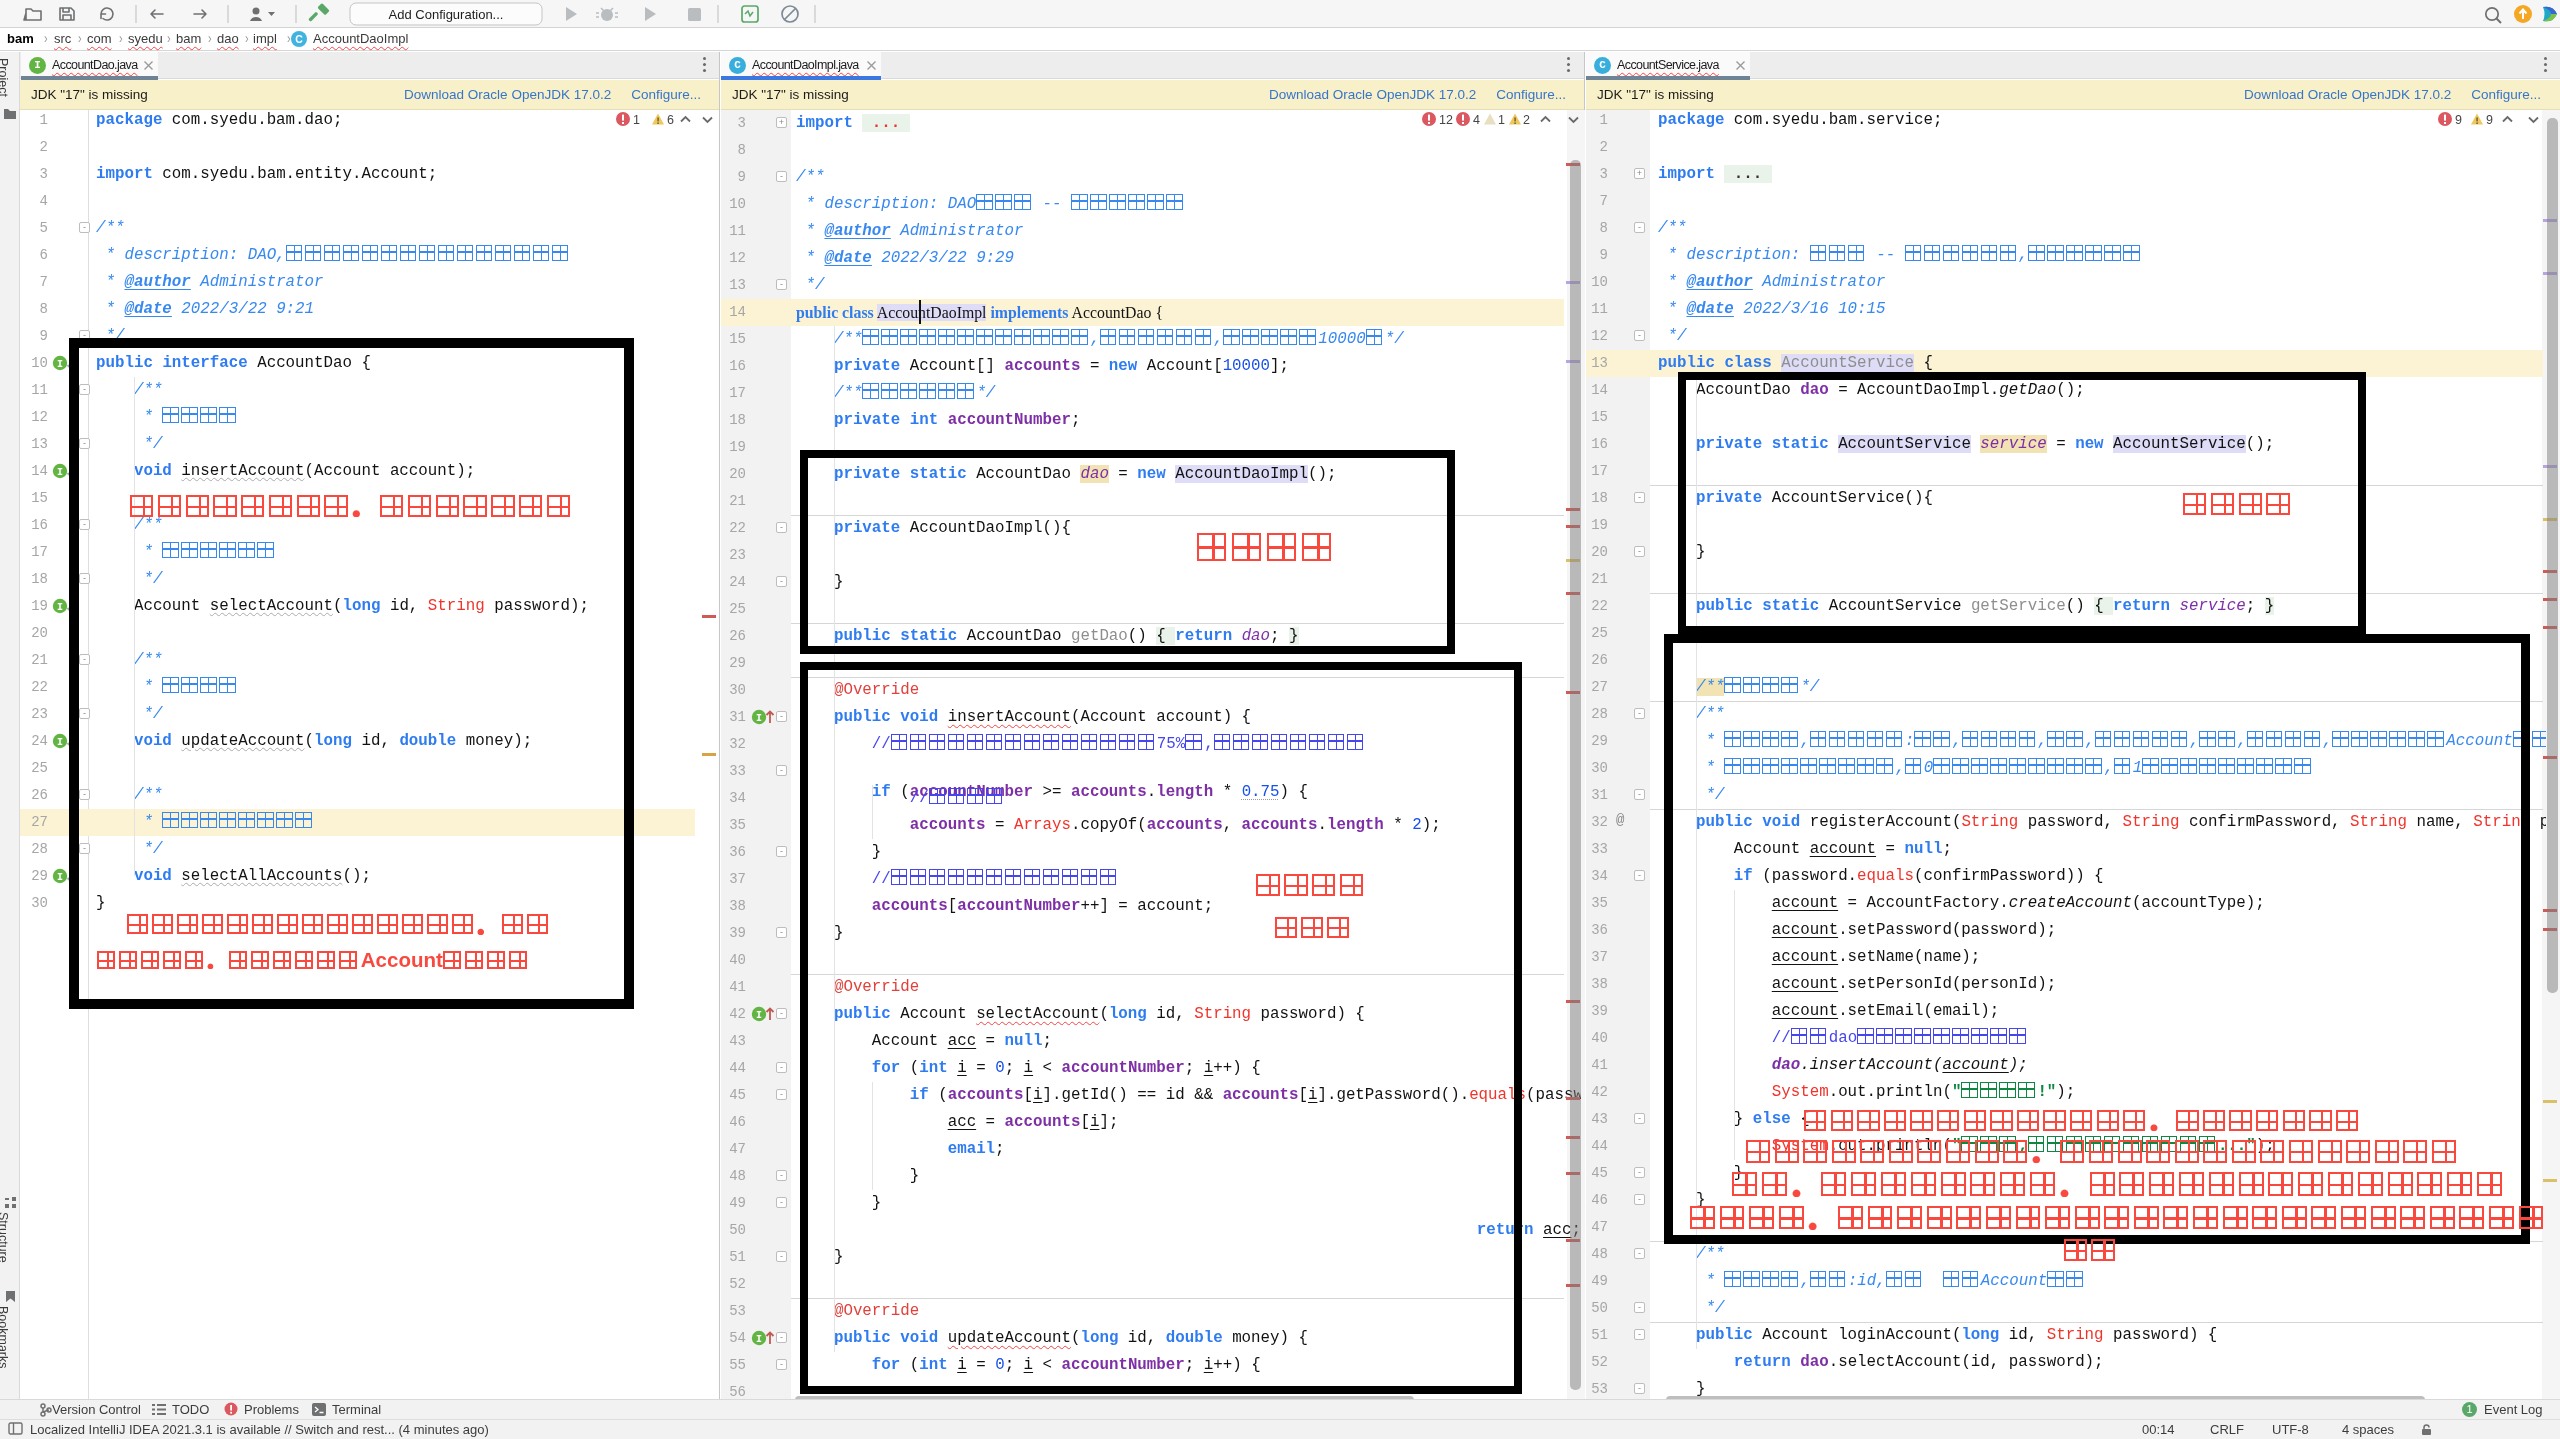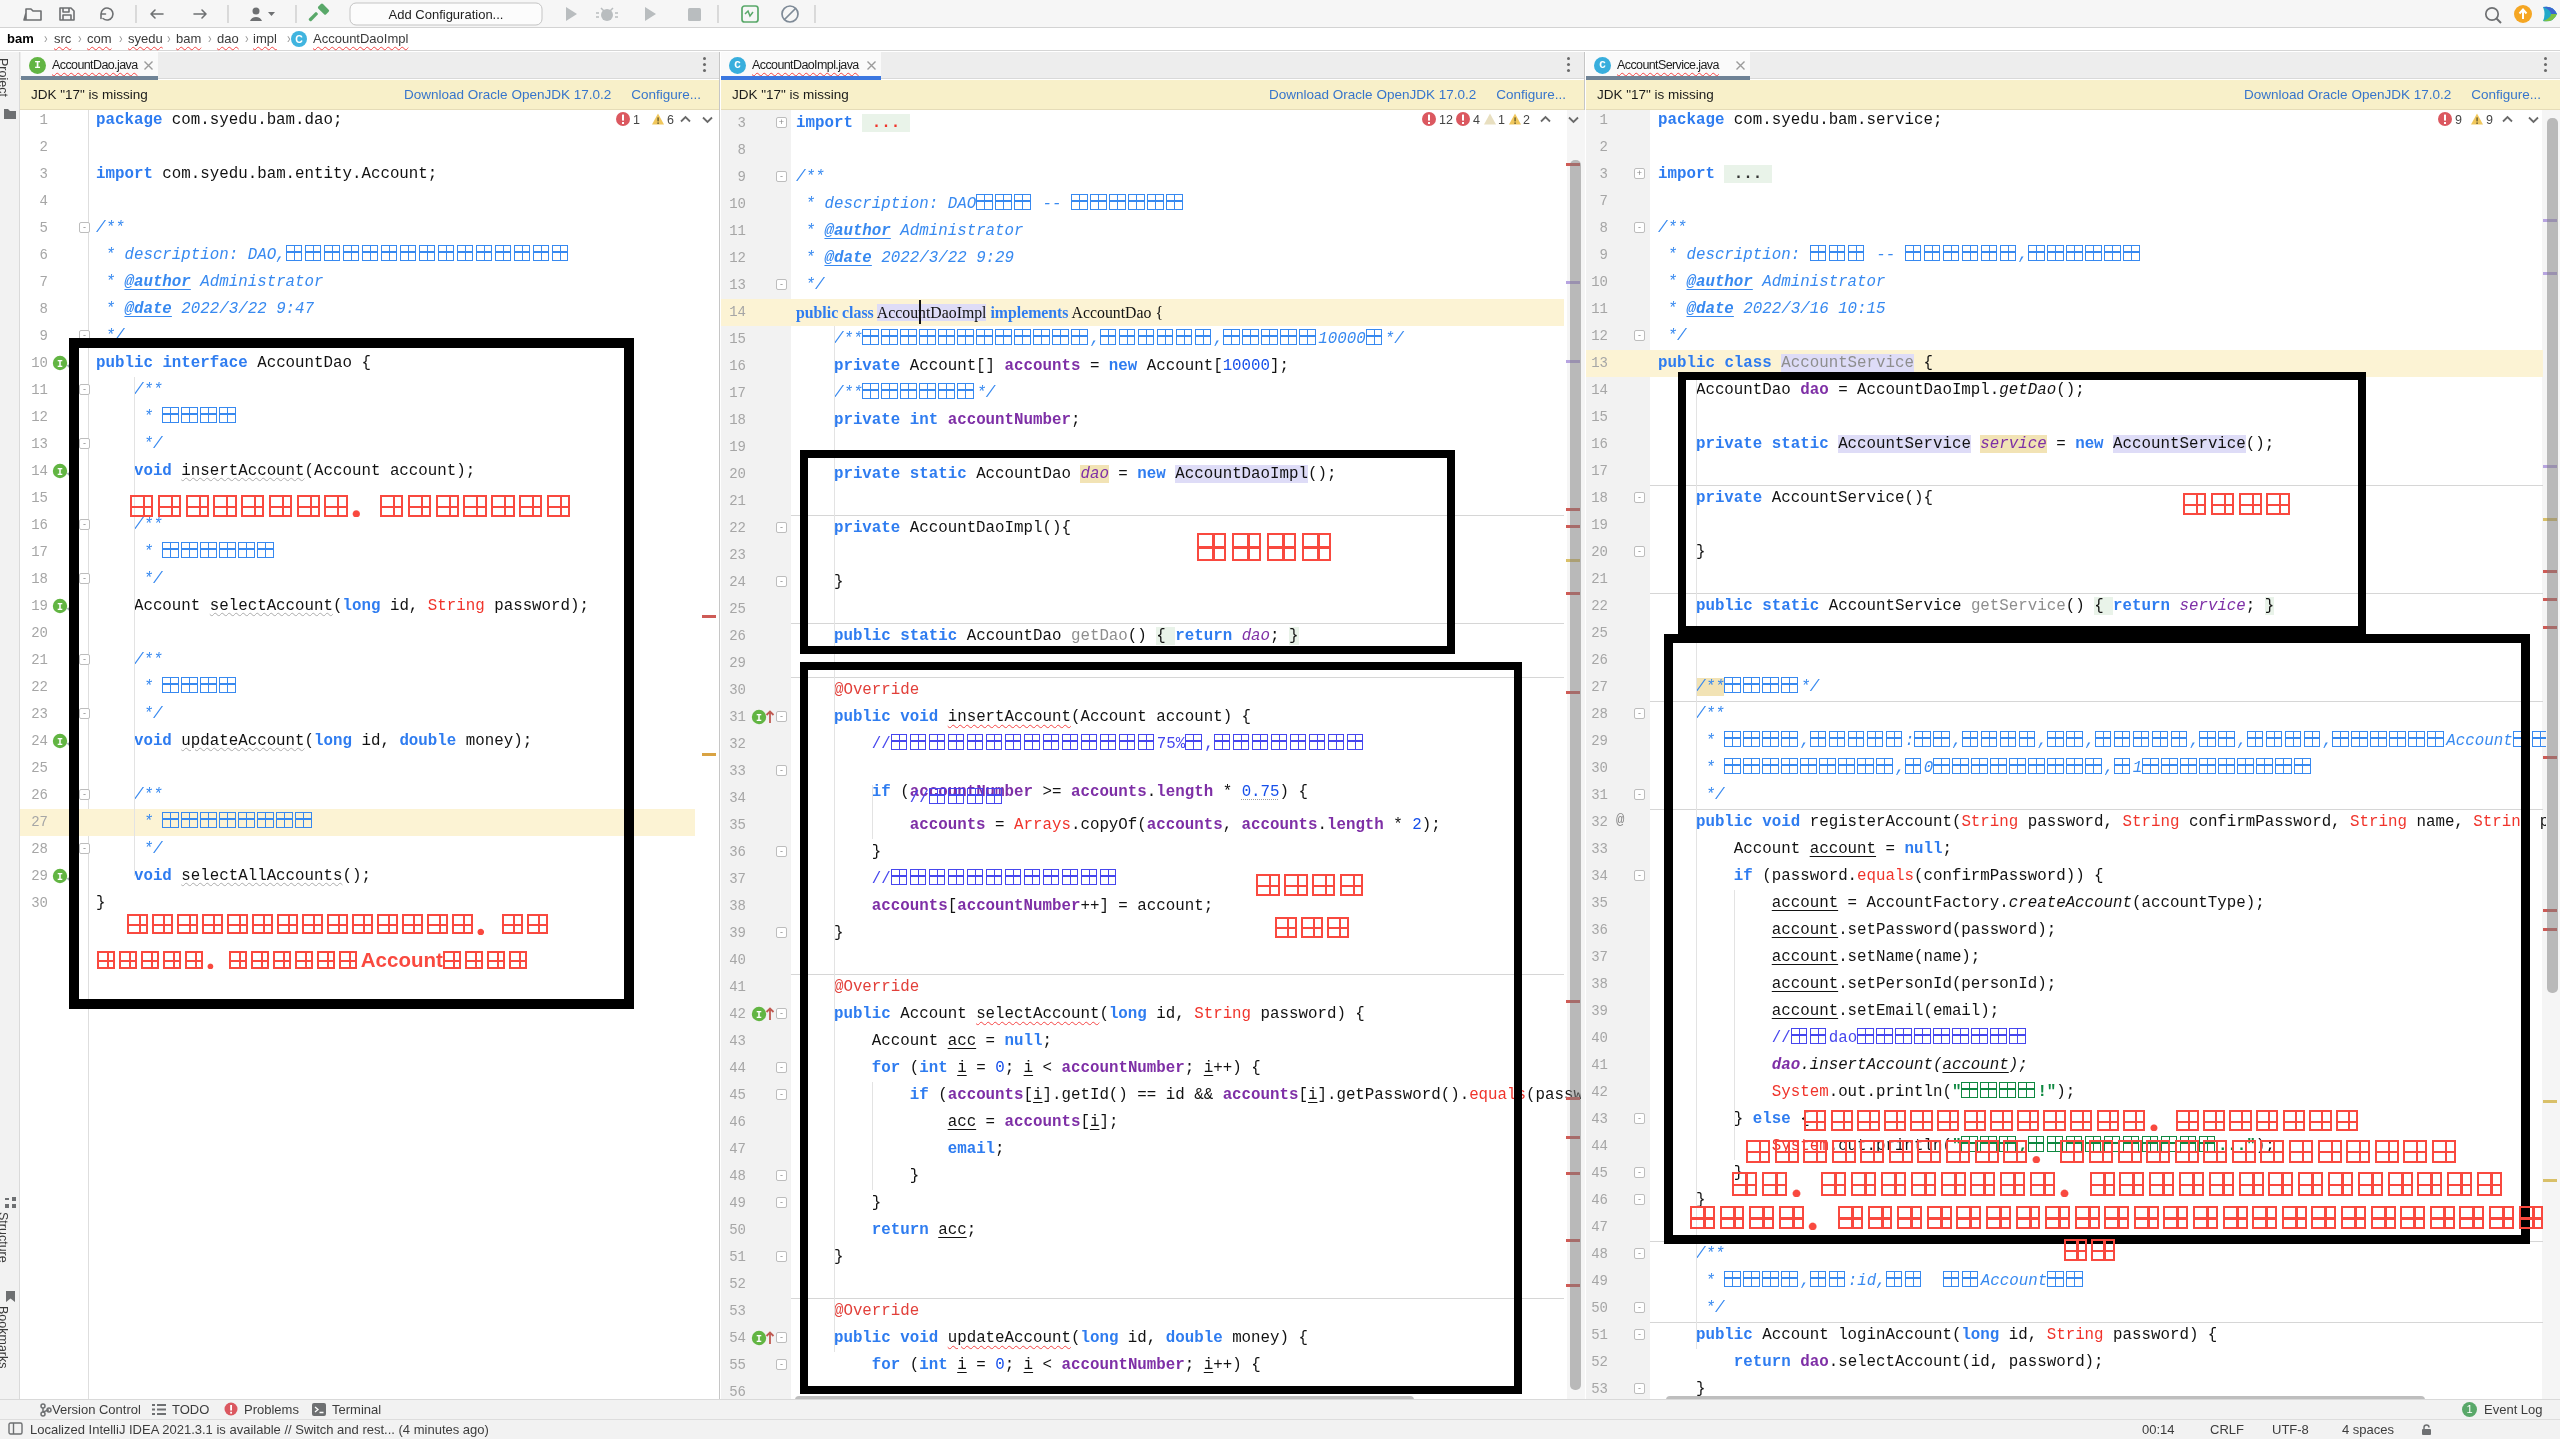--- a/index.html
+++ b/index.html
@@ -194,21 +194,21 @@
 <div class="num" style="left:8px;top:160.5px">3</div>
 <div class="ln code " style="left:96px;top:160.5px;"><b class="w">import</b> com.syedu.bam.entity.Account;</div>
 <div class="num" style="left:8px;top:187.5px">4</div>
 <div class="num" style="left:8px;top:214.5px">5</div>
 <div class="ln code " style="left:96px;top:214.5px;"><i class="d">/**</i></div>
 <div class="num" style="left:8px;top:241.5px">6</div>
 <div class="ln code " style="left:96px;top:241.5px;"><i class="d"> * description: DAO,<x class="k"></x><x class="k"></x><x class="k"></x><x class="k"></x><x class="k"></x><x class="k"></x><x class="k"></x><x class="k"></x><x class="k"></x><x class="k"></x><x class="k"></x><x class="k"></x><x class="k"></x><x class="k"></x><x class="k"></x></i></div>
 <div class="num" style="left:8px;top:268.5px">7</div>
 <div class="ln code " style="left:96px;top:268.5px;"><i class="d"> * </i><i class="d u" style="font-weight:bold">@author</i><i class="d"> Administrator</i></div>
 <div class="num" style="left:8px;top:295.5px">8</div>
-<div class="ln code " style="left:96px;top:295.5px;"><i class="d"> * </i><i class="d u" style="font-weight:bold">@date</i><i class="d"> 2022/3/22 9:47</i></div>
+<div class="ln code " style="left:96px;top:295.5px;"><i class="d"> * </i><i class="d u" style="font-weight:bold">@date</i><i class="d"> 2022/3/22 9:21</i></div>
 <div class="num" style="left:8px;top:322.5px">9</div>
 <div class="ln code " style="left:96px;top:322.5px;"><i class="d"> */</i></div>
 <div class="num" style="left:8px;top:349.5px">10</div>
 <div class="ln code " style="left:96px;top:349.5px;"><b class="w">public</b> <b class="w">interface</b> AccountDao {</div>
 <div class="num" style="left:8px;top:376.5px">11</div>
 <div class="ln code " style="left:96px;top:376.5px;">    <i class="d">/**</i></div>
 <div class="num" style="left:8px;top:403.5px">12</div>
 <div class="ln code " style="left:96px;top:403.5px;">    <i class="d"> * <x class="k"></x><x class="k"></x><x class="k"></x><x class="k"></x></i></div>
 <div class="num" style="left:8px;top:430.5px">13</div>
 <div class="ln code " style="left:96px;top:430.5px;">    <i class="d"> */</i></div>
@@ -383,21 +383,21 @@
 <div class="ln code " style="left:796px;top:1081.5px;width:785px;overflow:hidden;">            <b class="w">if</b> (<b class="f">accounts</b>[<span class="u">i</span>].getId() == id &amp;&amp; <b class="f">accounts</b>[<span class="u">i</span>].getPassword().<span class="e">equals</span>(password)) {</div>
 <div class="num" style="left:706px;top:1108.5px">46</div>
 <div class="ln code " style="left:796px;top:1108.5px;width:785px;overflow:hidden;">                <span class="u">acc</span> = <b class="f">accounts</b>[<span class="u">i</span>];</div>
 <div class="num" style="left:706px;top:1135.5px">47</div>
 <div class="ln code " style="left:796px;top:1135.5px;width:785px;overflow:hidden;">                <b class="w">email</b>;</div>
 <div class="num" style="left:706px;top:1162.5px">48</div>
 <div class="ln code " style="left:796px;top:1162.5px;width:785px;overflow:hidden;">            }</div>
 <div class="num" style="left:706px;top:1189.5px">49</div>
 <div class="ln code " style="left:796px;top:1189.5px;width:785px;overflow:hidden;">        }</div>
 <div class="num" style="left:706px;top:1216.5px">50</div>
-<div class="ln code " style="left:796px;top:1216.5px;width:785px;overflow:hidden;">        <b class="w">return</b> <span class="u">acc</span>;</div>
+<div class="ln code " style="left:796px;top:1216.5px;width:785px;overflow:hidden;text-align:right;">        <b class="w">return</b> <span class="u">acc</span>;</div>
 <div class="num" style="left:706px;top:1243.5px">51</div>
 <div class="ln code " style="left:796px;top:1243.5px;width:785px;overflow:hidden;">    }</div>
 <div class="num" style="left:706px;top:1270.5px">52</div>
 <div class="num" style="left:706px;top:1297.5px">53</div>
 <div class="ln code " style="left:796px;top:1297.5px;width:785px;overflow:hidden;">    <span class="a">@Override</span></div>
 <div class="num" style="left:706px;top:1324.5px">54</div>
 <div class="ln code " style="left:796px;top:1324.5px;width:785px;overflow:hidden;">    <b class="w">public</b> <b class="w">void</b> <span class="u uwv">updateAccount</span>(<b class="w">long</b> id, <b class="w">double</b> money) {</div>
 <div class="num" style="left:706px;top:1351.5px">55</div>
 <div class="ln code " style="left:796px;top:1351.5px;width:785px;overflow:hidden;">        <b class="w">for</b> (<b class="w">int</b> <span class="u">i</span> = <span class="n">0</span>; <span class="u">i</span> &lt; <b class="f">accountNumber</b>; <span class="u">i</span>++) {</div>
 <div class="num" style="left:706px;top:1378.5px">56</div>

